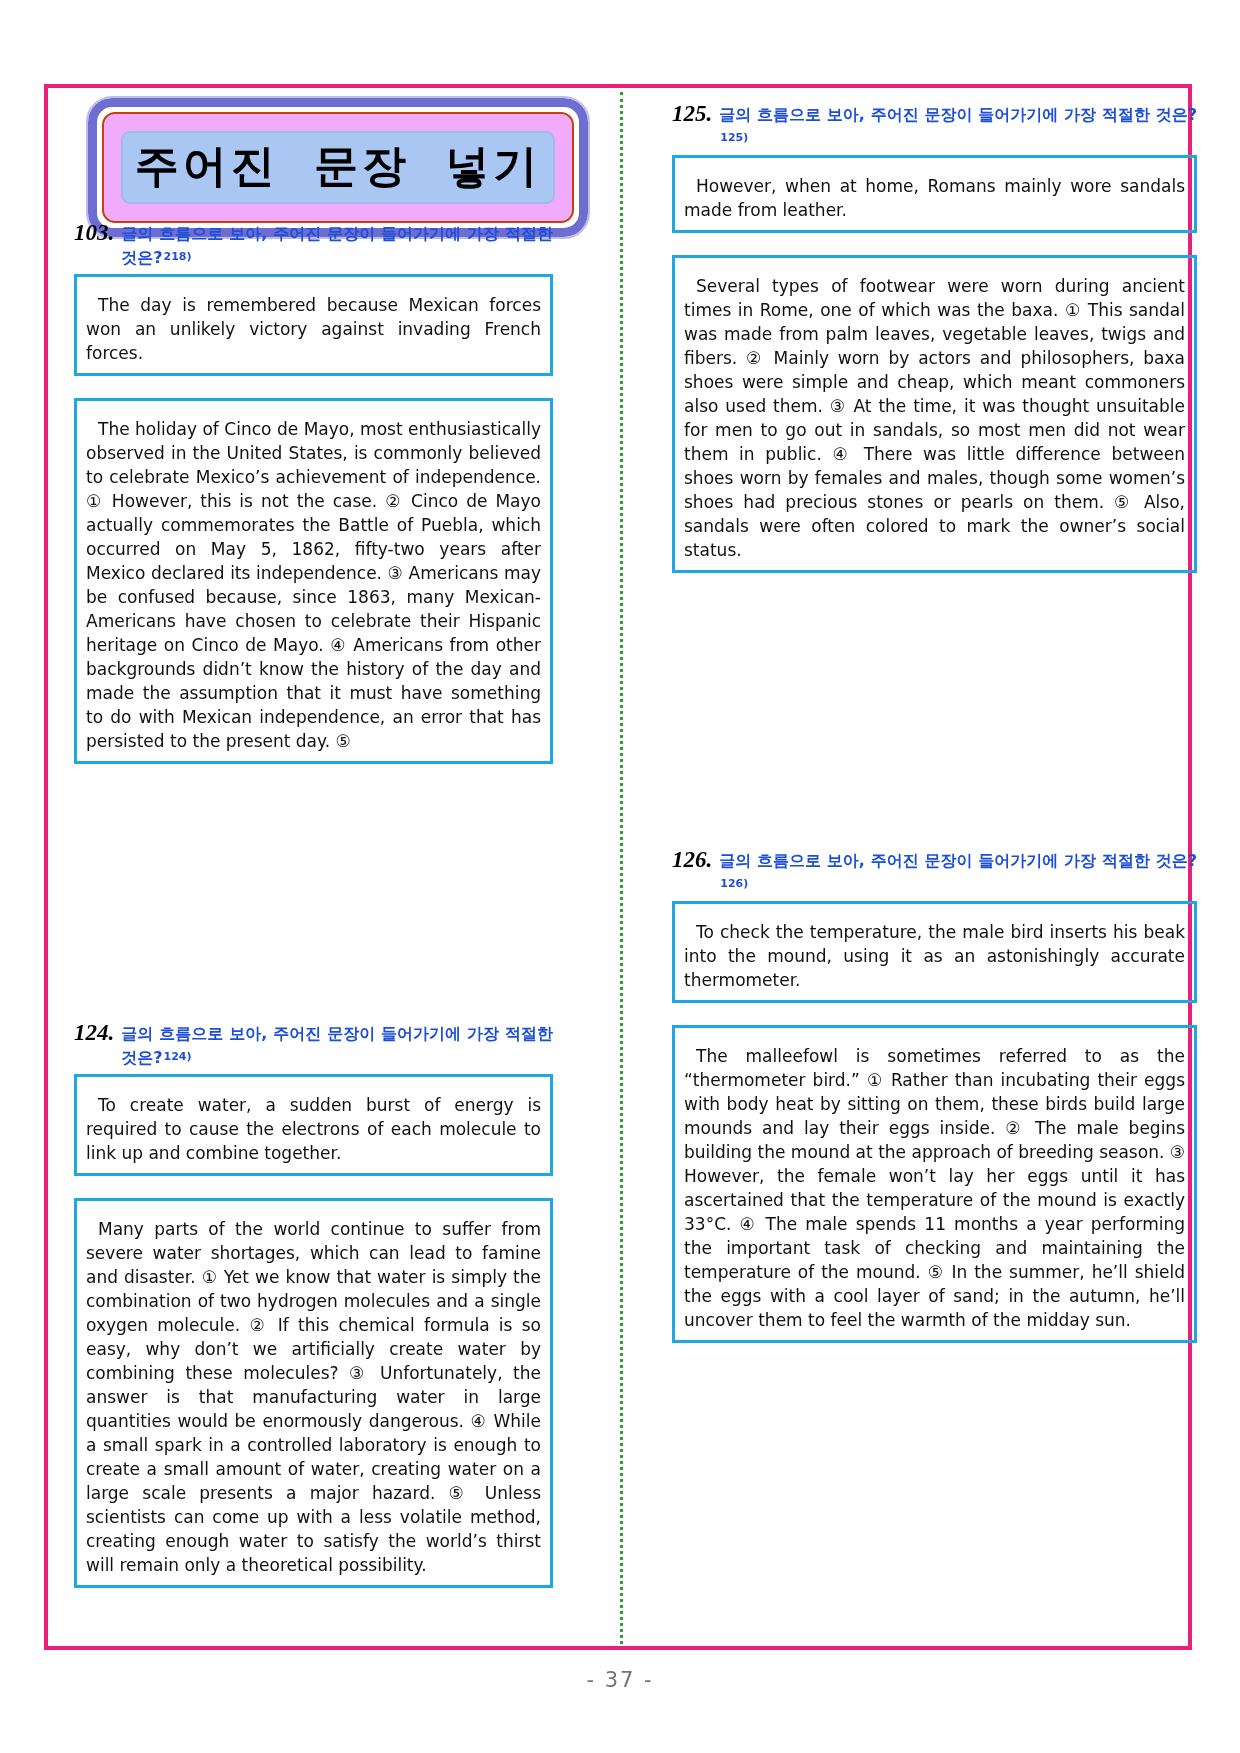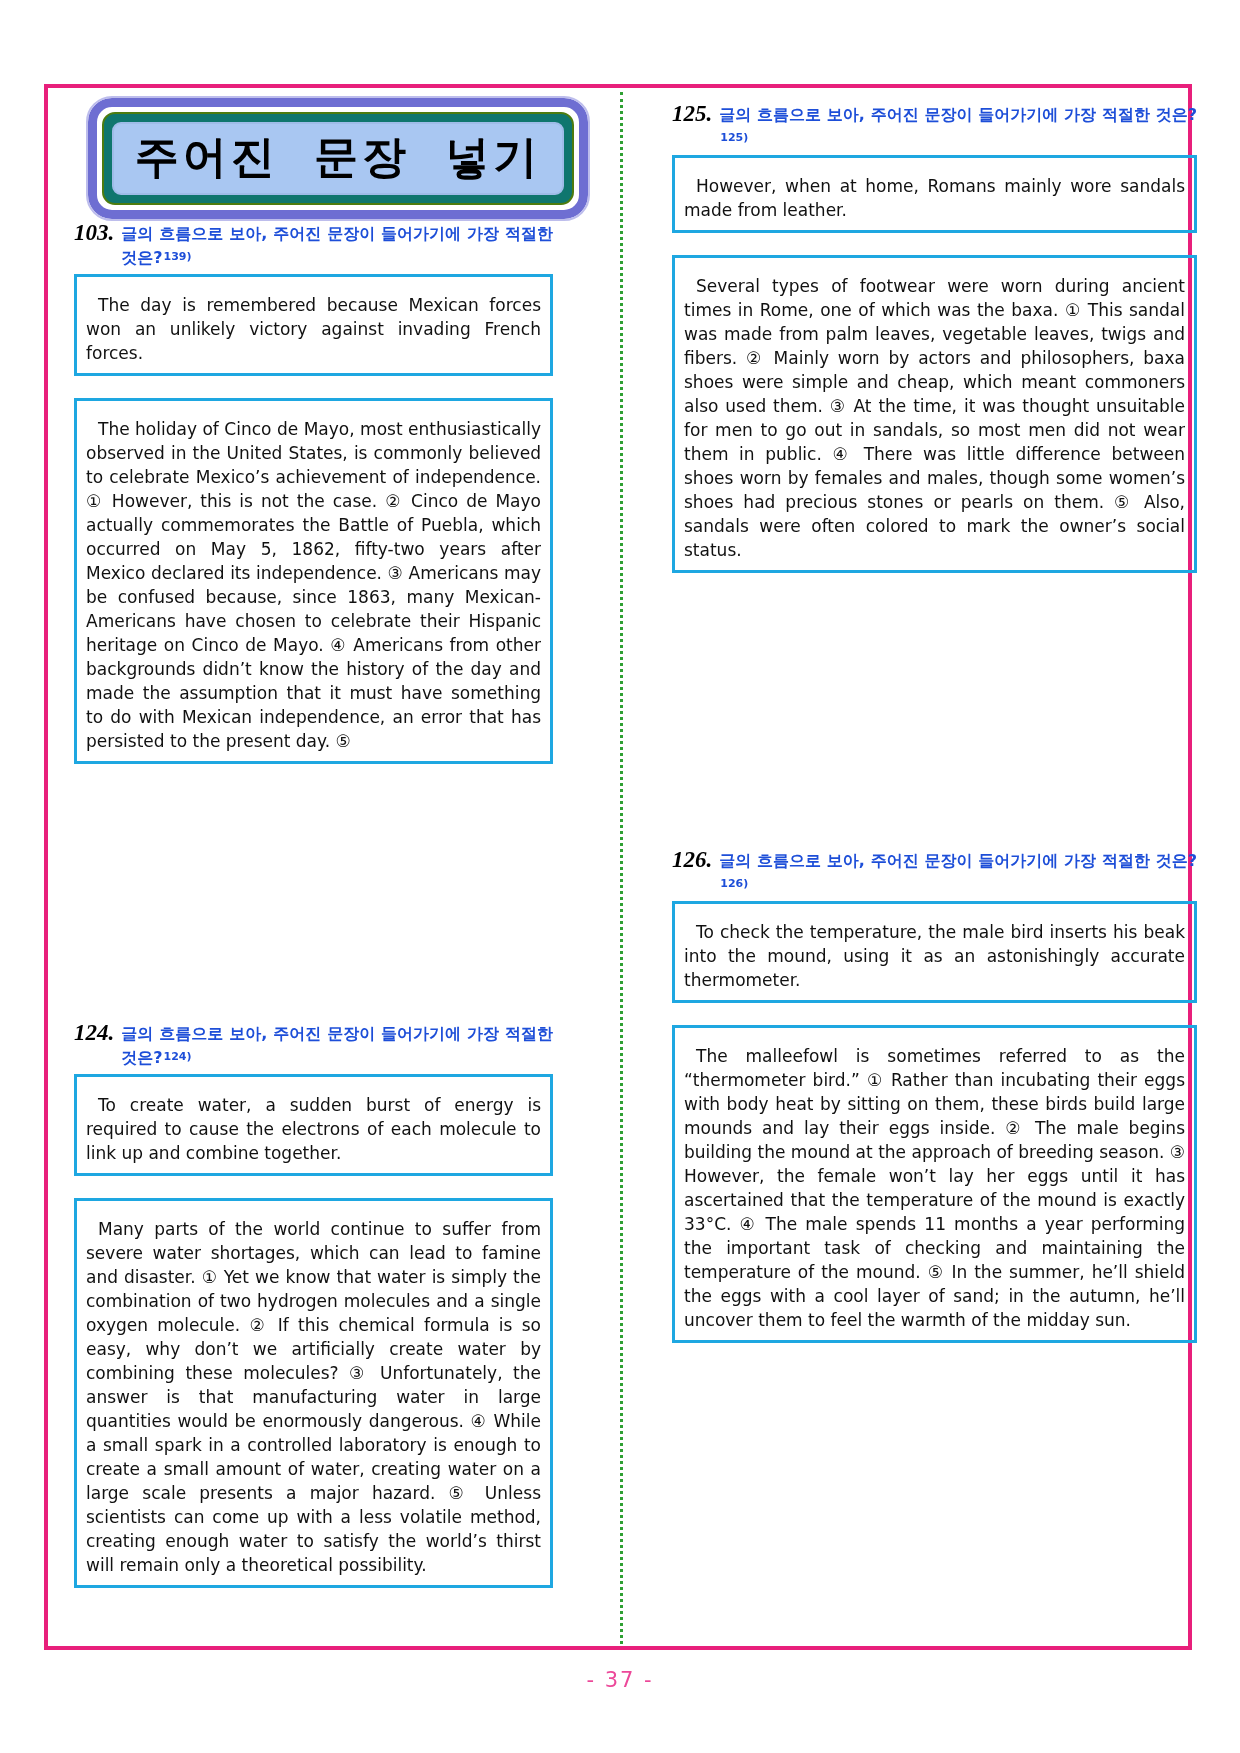--- a/index.html
+++ b/index.html
@@ -35,24 +35,24 @@
     position:absolute;
     left:88px; top:98px;
     width:500px;
     border:9px solid #6e6ed2;
     outline:2px solid #bdbdec;
     border-radius:24px;
     background:#ffffff;
     padding:5px;
   }
   .banner-inner {
-    border:2px solid #4d7c0f;
+    border:2px solid #c2410c;
     border-radius:13px;
-    background:#0f766e;
-    padding:8px;
+    background:#f0abfc;
+    padding:17px;
   }
   .banner-core {
     border:2px solid #9fbce8;
     border-radius:9px;
     background:#a9c7f2;
     text-align:center;
     padding:9px 0 12px 0;
     font-size:44px;
     font-weight:bold;
     color:#000;
@@ -109,21 +109,21 @@
   }
   .box.given   { margin-top:2px; }
   .box.passage { margin-top:22px; }
 
   .page-number {
     position:absolute;
     left:0; top:1668px;
     width:100%;
     text-align:center;
     font-size:21px;
-    color:#ec4899;
+    color:#737373;
     letter-spacing:2px;
   }
 </style>
 </head>
 <body>
 
 <div class="page">
 
   <div class="frame"></div>
   <div class="divider"></div>
@@ -132,21 +132,21 @@
     <div class="banner-inner">
       <div class="banner-core">주어진 문장 넣기</div>
     </div>
   </div>
 
   <div class="col col-left">
 
     <section class="question">
       <div class="q-header">
         <span class="q-num">103.</span>
-        <p class="q-prompt"><span>글의 흐름으로 보아, 주어진 문장이 들어가기에 가장 적절한 것은?</span><sup class="fn">139)</sup></p>
+        <p class="q-prompt"><span>글의 흐름으로 보아, 주어진 문장이 들어가기에 가장 적절한 것은?</span><sup class="fn">218)</sup></p>
       </div>
       <div class="box given">The day is remembered because Mexican forces won an unlikely victory against invading French forces.</div>
       <div class="box passage">The holiday of Cinco de Mayo, most enthusiastically observed in the United States, is commonly believed to celebrate Mexico’s achievement of independence. ① However, this is not the case. ② Cinco de Mayo actually commemorates the Battle of Puebla, which occurred on May 5, 1862, fifty-two years after Mexico declared its independence. ③ Americans may be confused because, since 1863, many Mexican-Americans have chosen to celebrate their Hispanic heritage on Cinco de Mayo. ④ Americans from other backgrounds didn’t know the history of the day and made the assumption that it must have something to do with Mexican independence, an error that has persisted to the present day. ⑤</div>
     </section>
 
     <section class="question q-gap-left">
       <div class="q-header">
         <span class="q-num">124.</span>
         <p class="q-prompt"><span>글의 흐름으로 보아, 주어진 문장이 들어가기에 가장 적절한 것은?</span><sup class="fn">124)</sup></p>
       </div>

